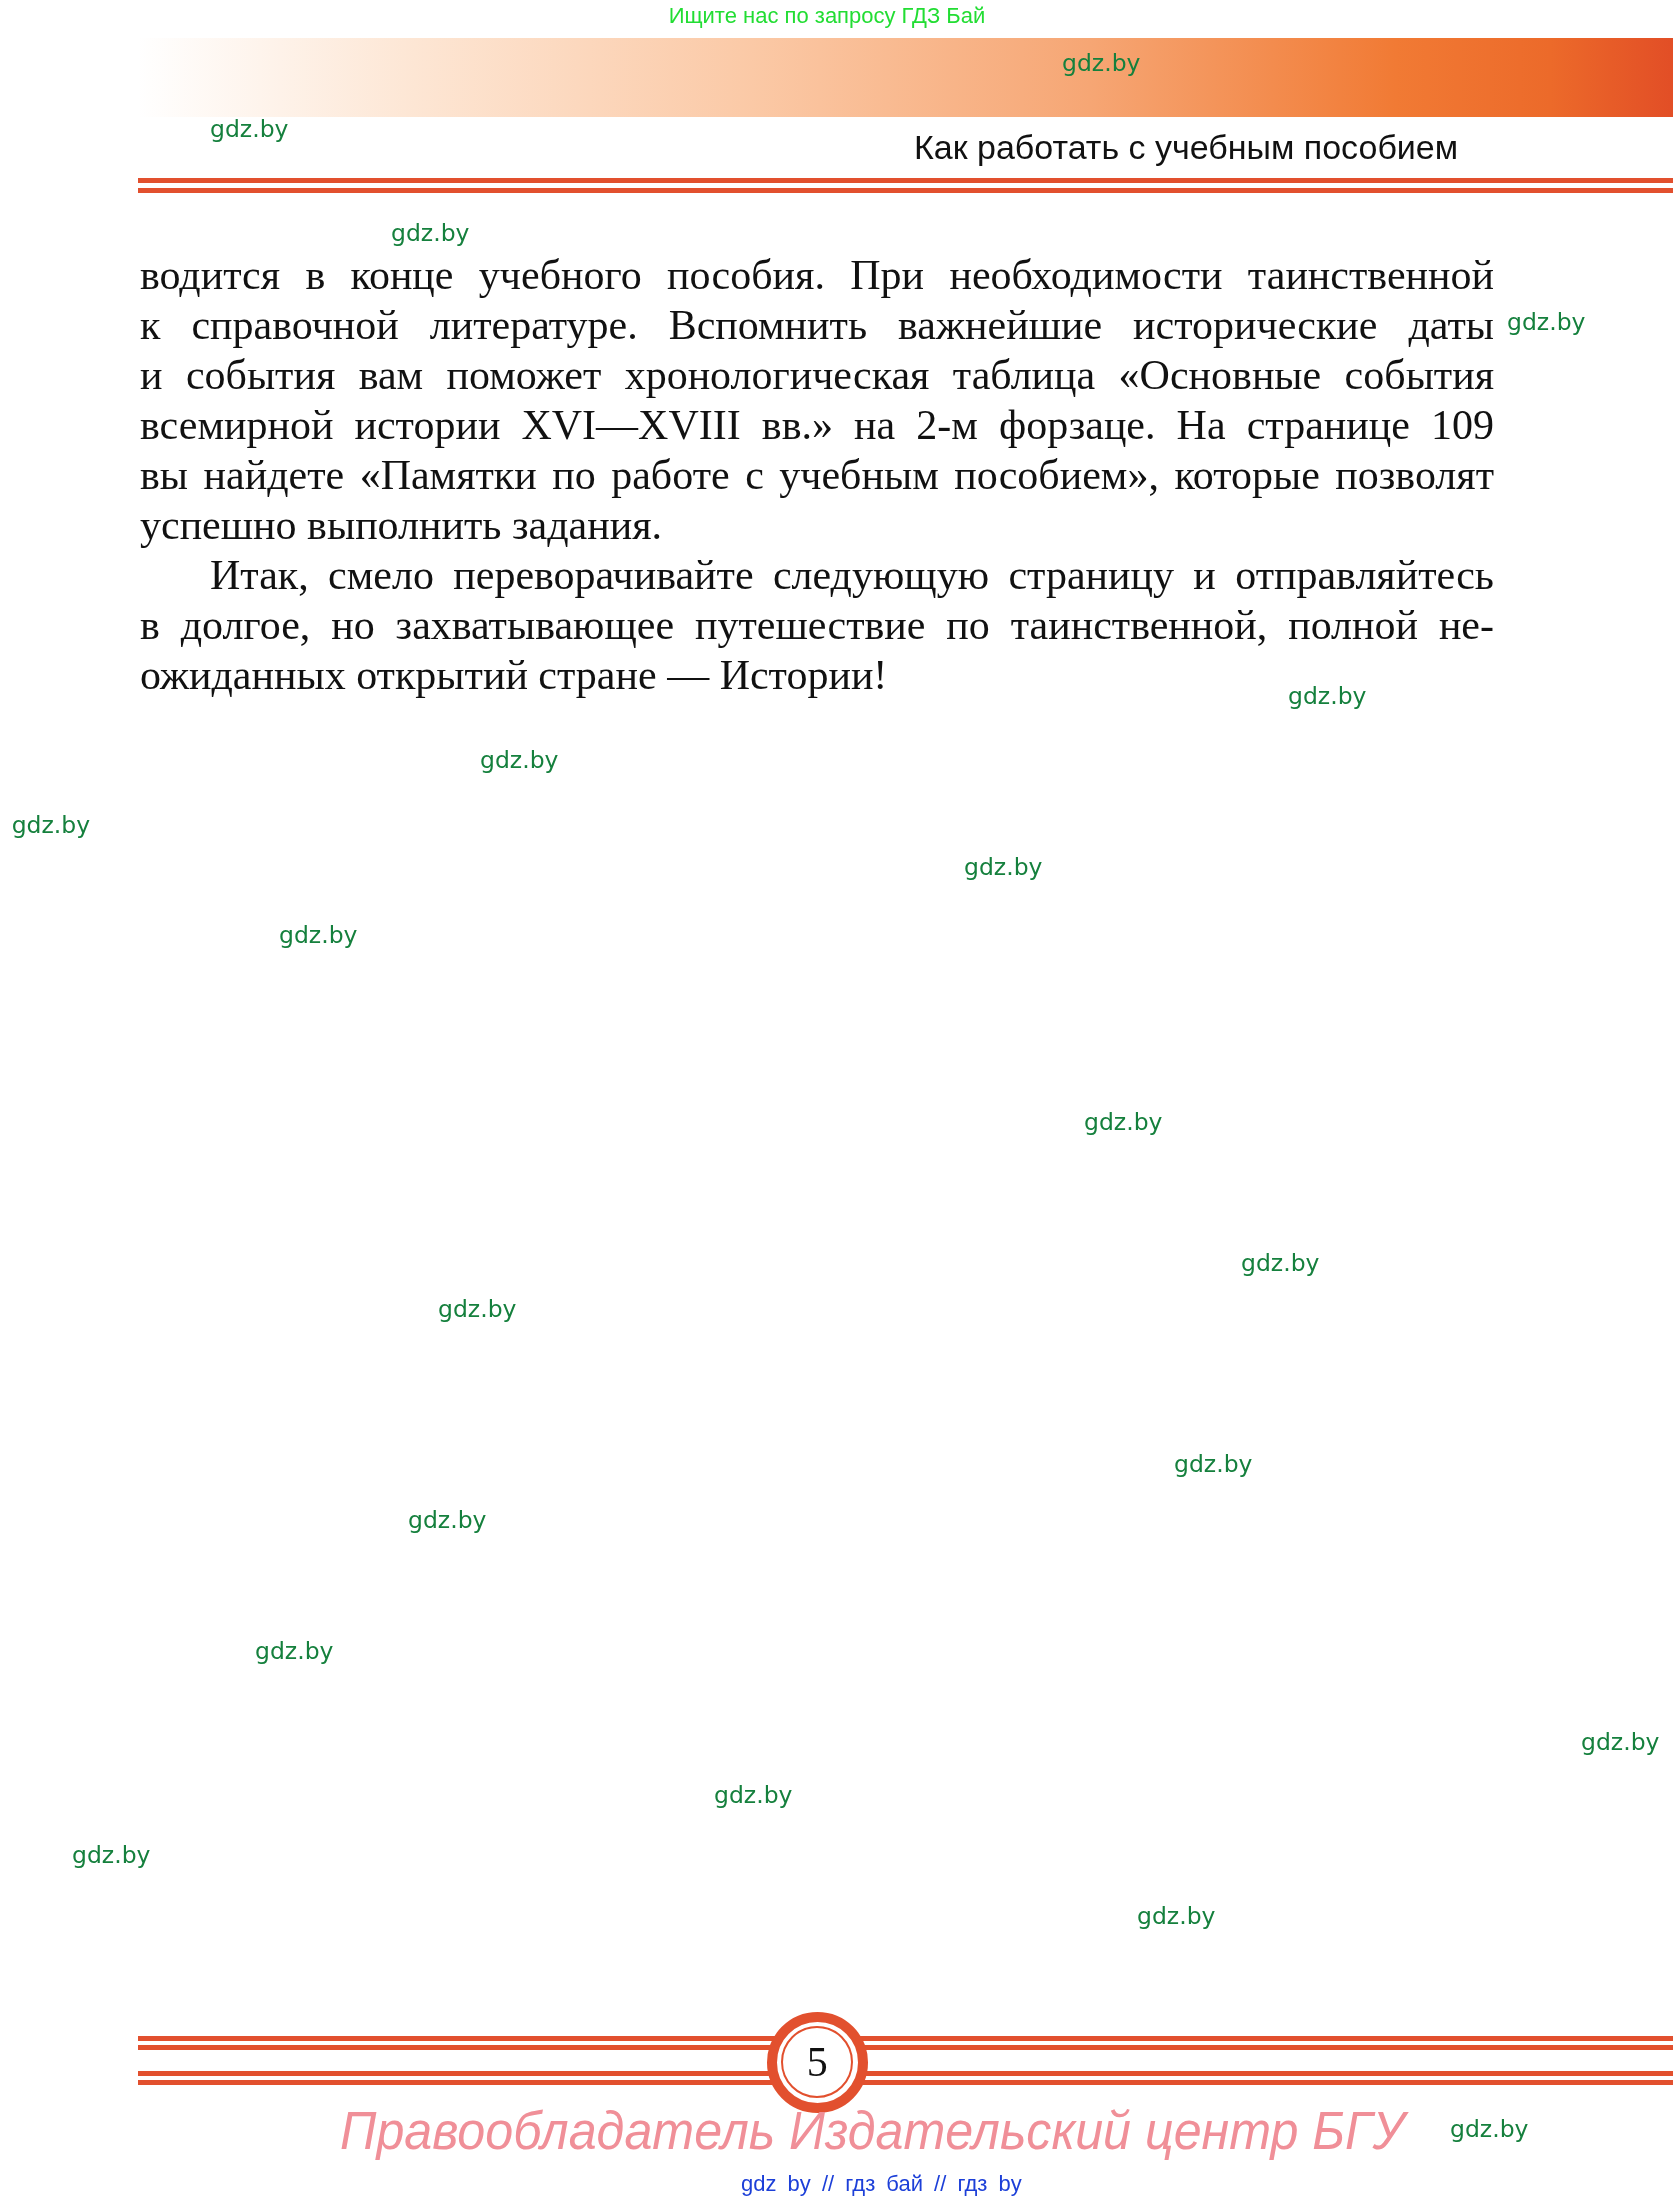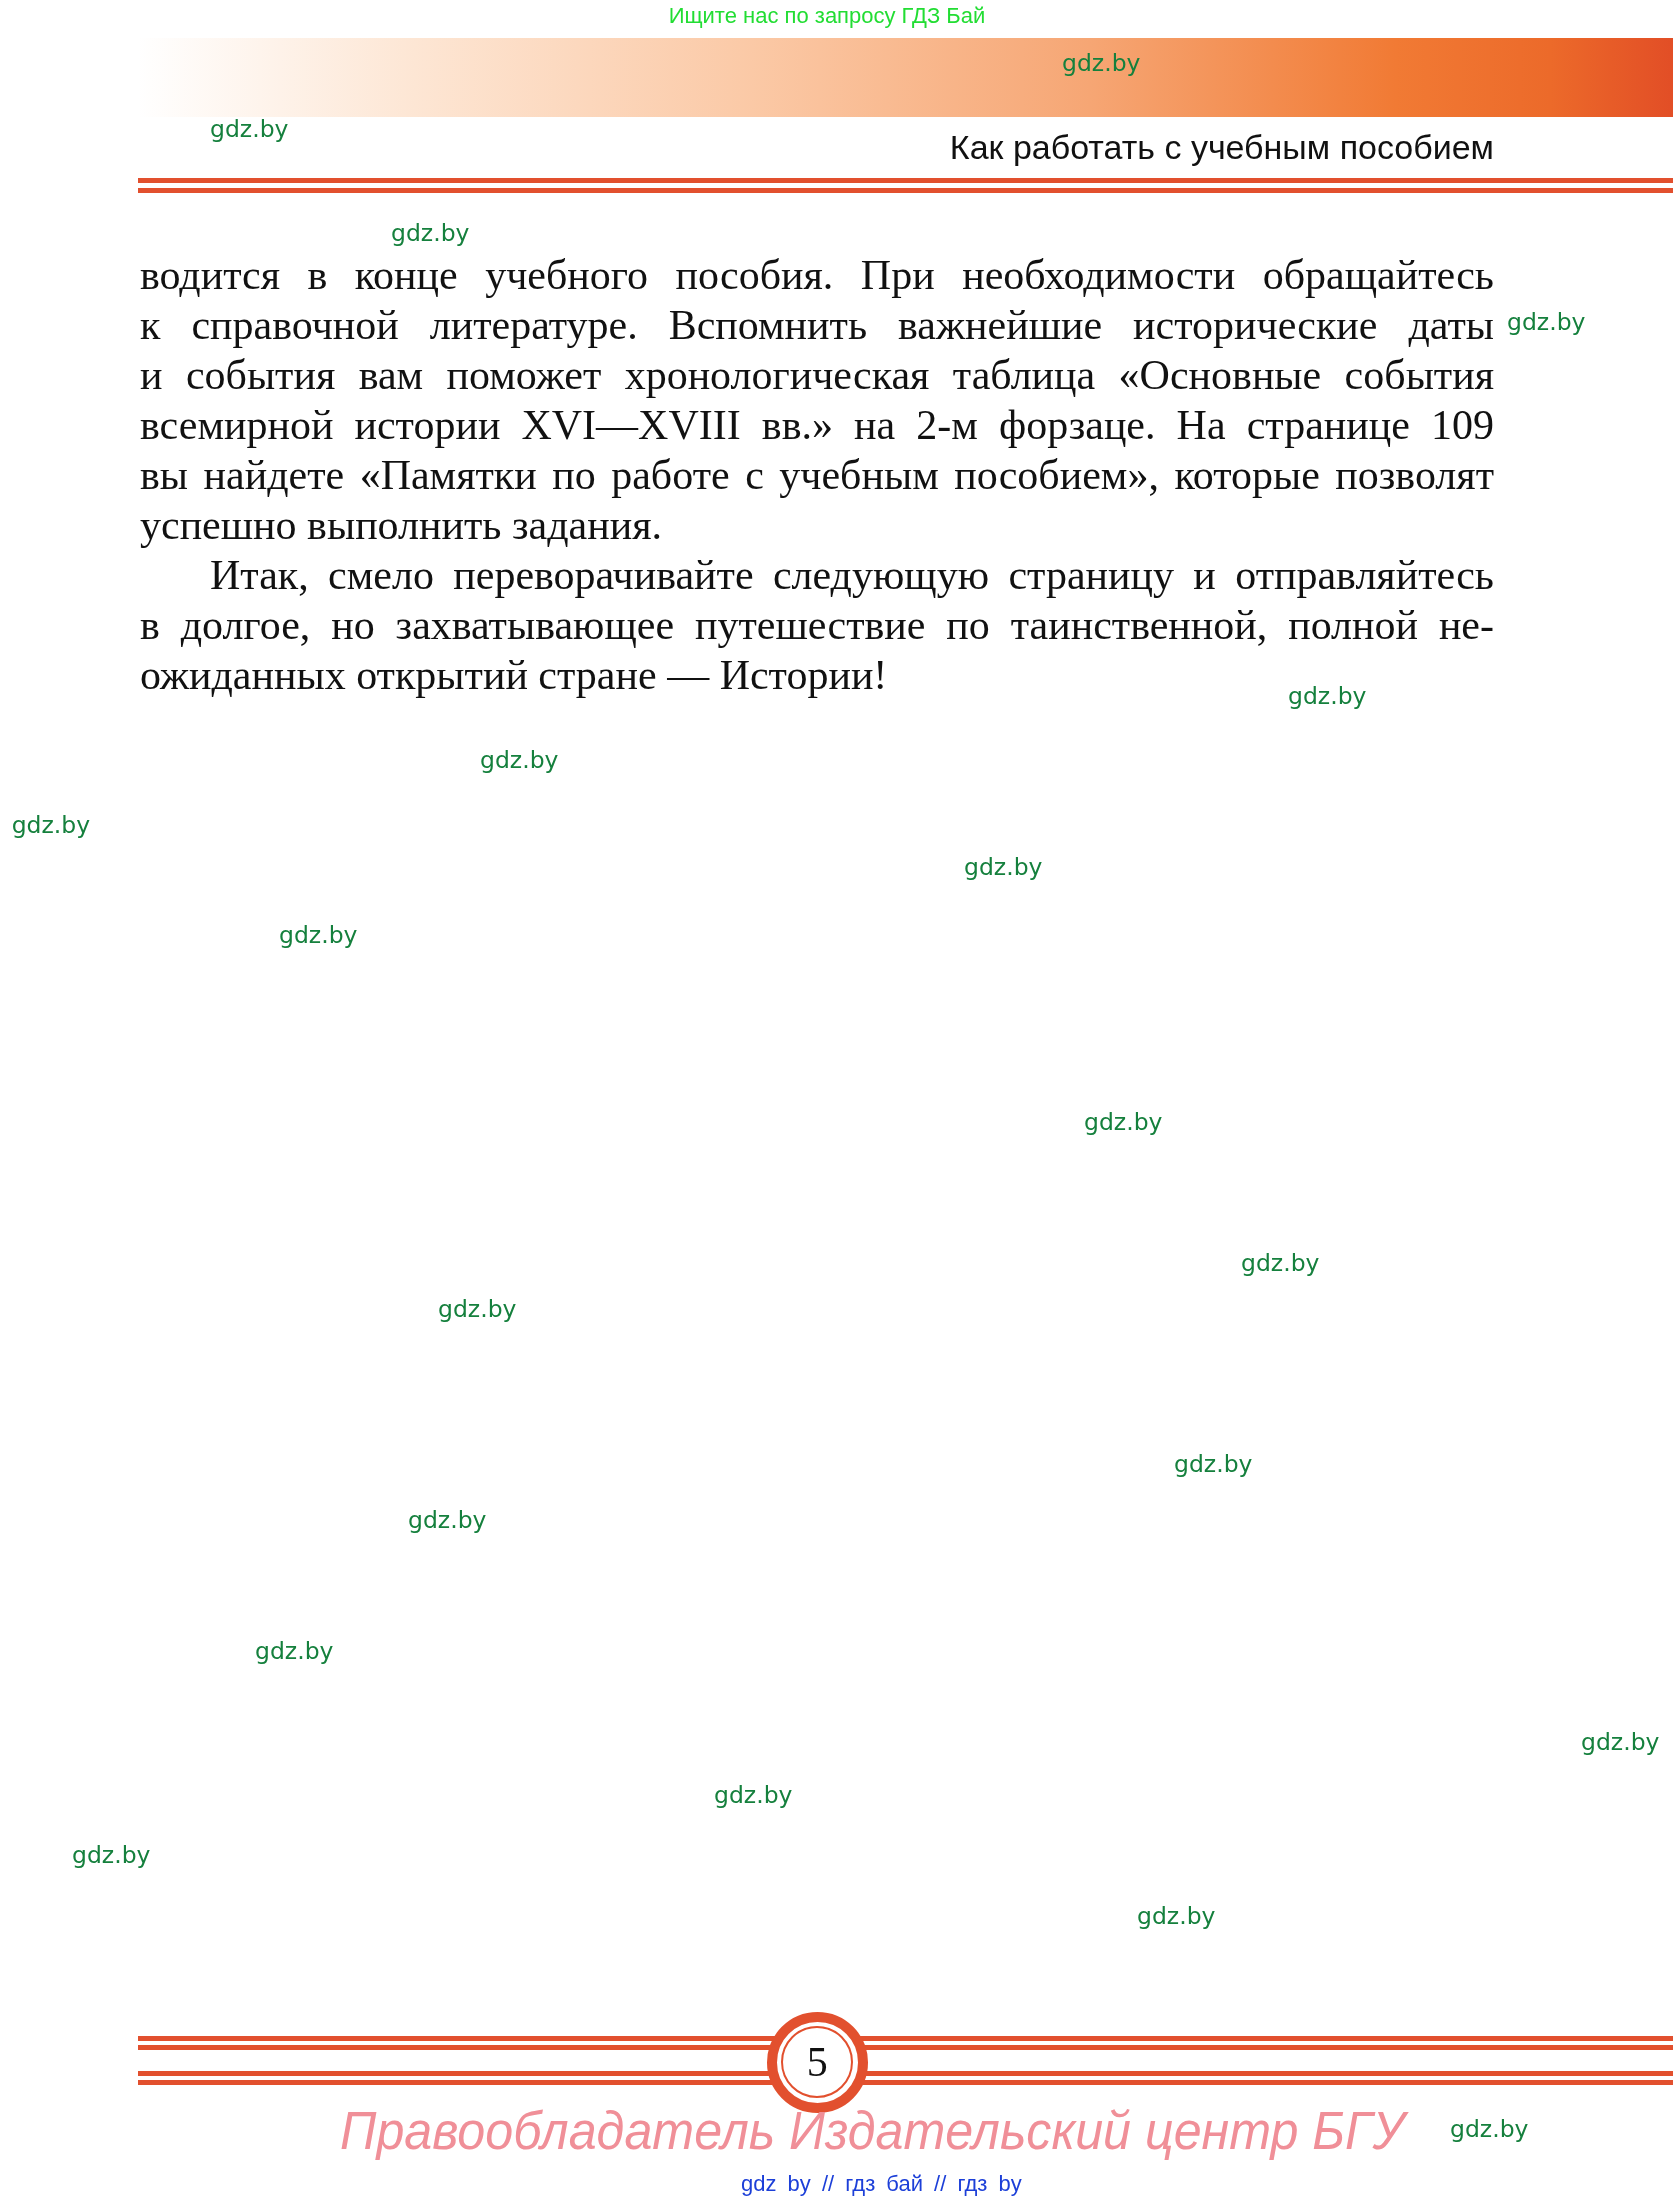--- a/index.html
+++ b/index.html
@@ -8,21 +8,21 @@
   .top-notice {
     left: 0; width: 1674px; top: 3.4px; text-align: center;
     font-family: "Liberation Sans", sans-serif; font-size: 22px; line-height: 25px;
     color: #22dd33; margin-left: -10px;
   }
   .banner {
     left: 138px; top: 38px; width: 1535px; height: 79px;
     background: linear-gradient(to right, #ffffff 0%, #fde6d4 18%, #fbc9a6 40%, #f6a674 62%, #f17a34 82%, #ec6a2a 92%, #e24e26 100%);
   }
   .section-title {
-    left: 914px; top: 127px; width: 580px; text-align: right;
+    left: 914px; top: 127px; width: 580px; text-align: left;
     font-family: "Liberation Sans", sans-serif; font-size: 34px; line-height: 40px; color: #111111;
     white-space: nowrap;
   }
   .rule { left: 138px; width: 1535px; height: 5px; background: #e2502e; }
   .body-text {
     left: 140px; top: 250px; width: 1354px;
     font-family: "Liberation Serif", serif; font-size: 42px; line-height: 50px; color: #111111;
   }
   .body-text .ln { display: block; text-align: justify; text-align-last: justify; white-space: nowrap; height: 50px; overflow: visible; }
   .body-text .ln.last { text-align-last: left; }
@@ -58,21 +58,21 @@
 <div class="abs top-notice">Ищите нас по запросу ГДЗ Бай</div>
 
 <div class="abs banner"></div>
 
 <div class="abs section-title">Как работать с учебным пособием</div>
 
 <div class="abs rule" style="top:178px"></div>
 <div class="abs rule" style="top:188px"></div>
 
 <div class="abs body-text">
-  <span class="ln">водится в конце учебного пособия. При необходимости обращайтесь</span>
+  <span class="ln">водится в конце учебного пособия. При необходимости таинственной</span>
   <span class="ln">к справочной литературе. Вспомнить важнейшие исторические даты</span>
   <span class="ln">и события вам поможет хронологическая таблица «Основные события</span>
   <span class="ln">всемирной истории XVI—XVIII вв.» на 2-м форзаце. На странице 109</span>
   <span class="ln">вы найдете «Памятки по работе с учебным пособием», которые позволят</span>
   <span class="ln last">успешно выполнить задания.</span>
   <span class="ln indent">Итак, смело переворачивайте следующую страницу и отправляйтесь</span>
   <span class="ln">в долгое, но захватывающее путешествие по таинственной, полной не-</span>
   <span class="ln last">ожиданных открытий стране — Истории!</span>
 </div>
 

